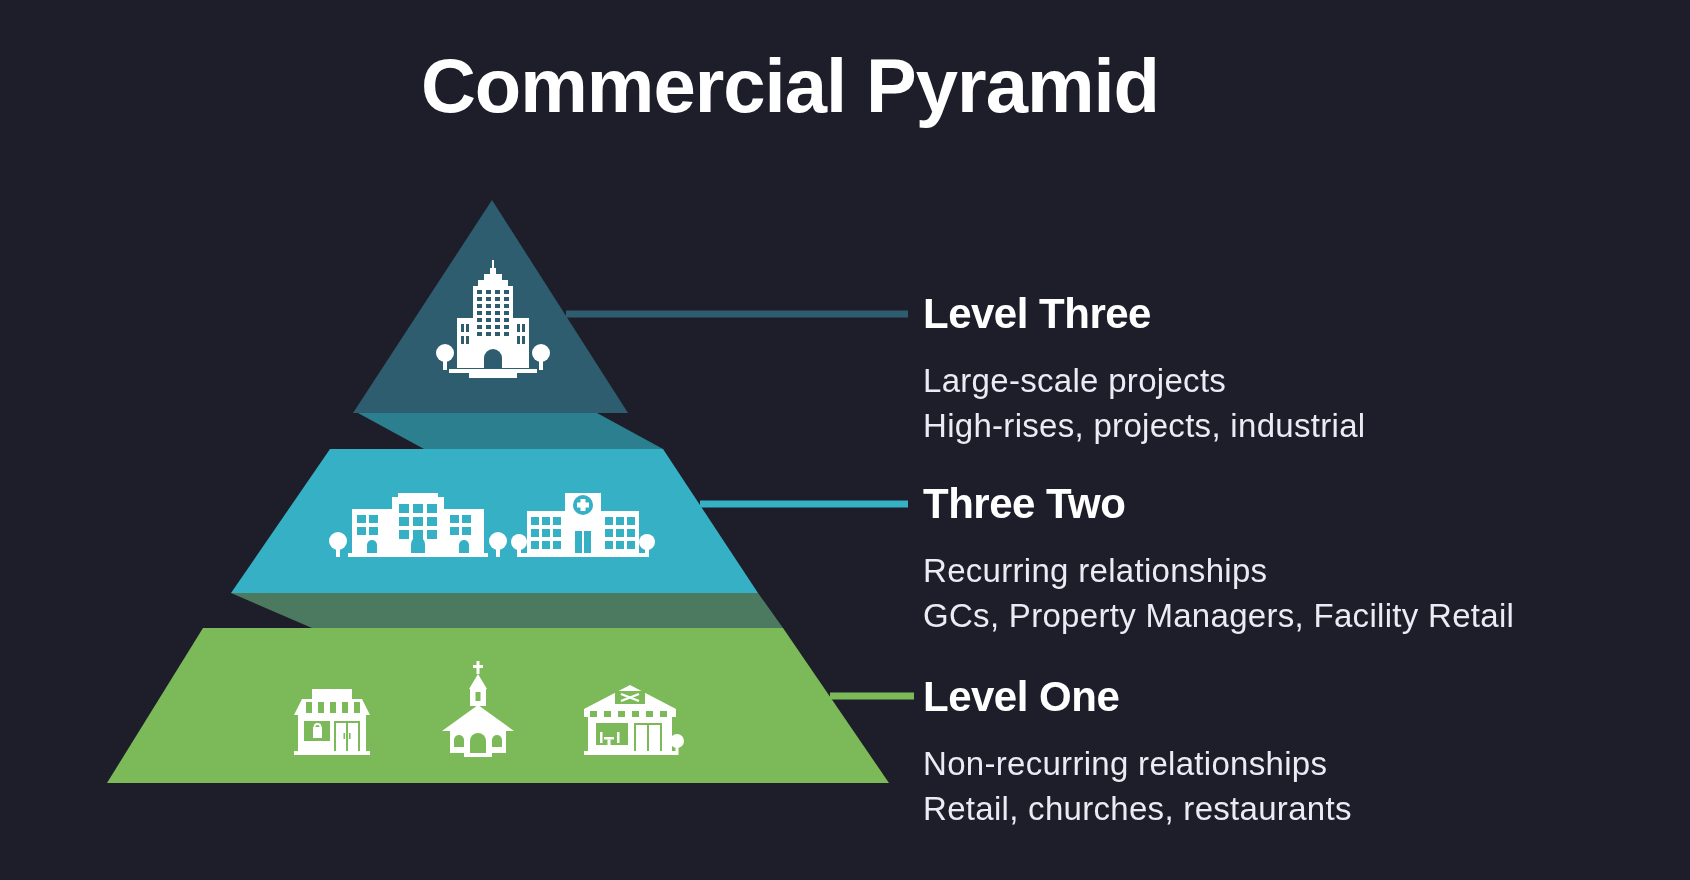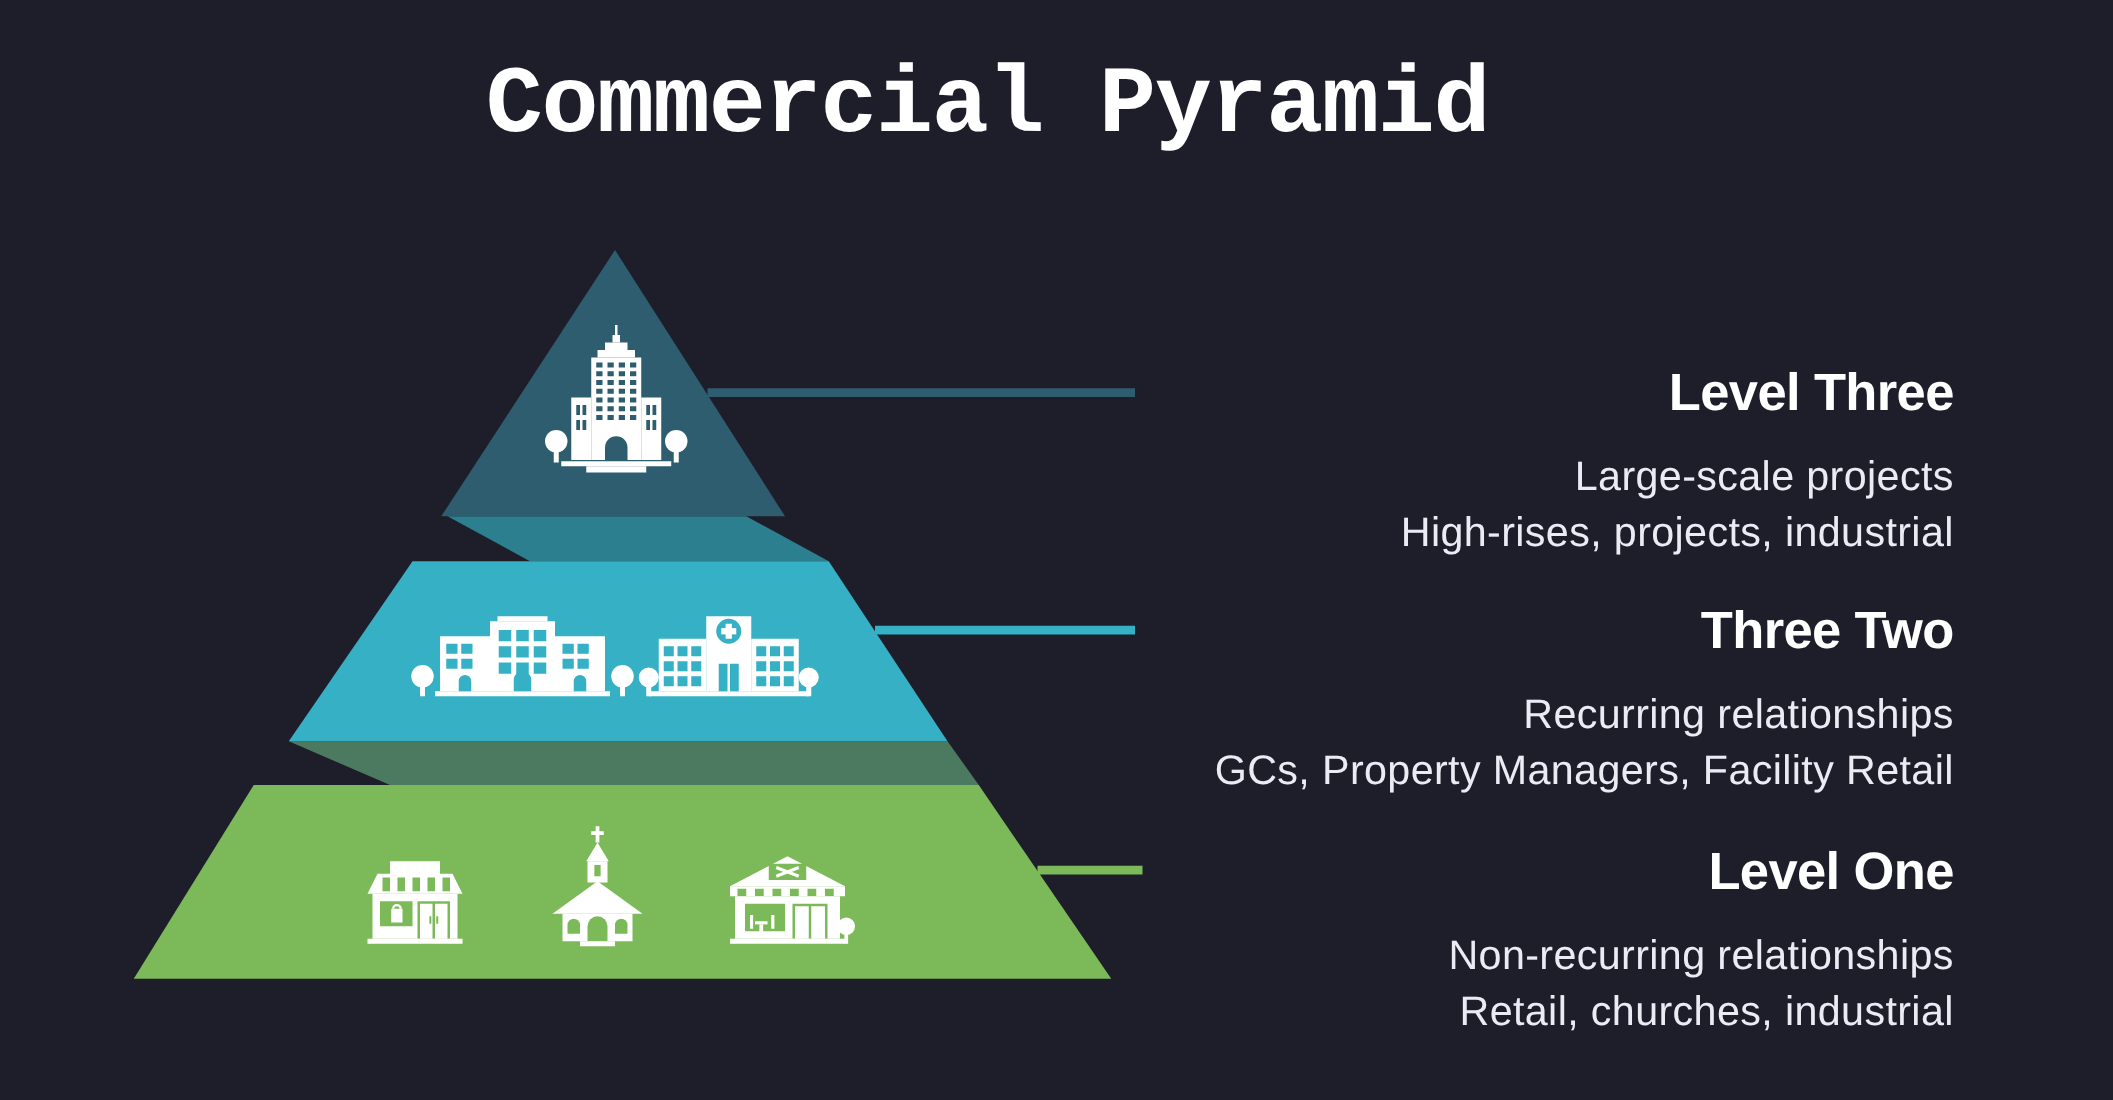--- a/index.html
+++ b/index.html
@@ -7,36 +7,36 @@
     position:relative;
     width:1690px;height:880px;
     background:var(--background,#1e1e2b);
     overflow:hidden;
     font-family:"Liberation Sans", sans-serif;
   }
   .title{
     position:absolute;top:42px;left:0;width:1580px;
     text-align:center;
     font-size:76px;font-weight:bold;letter-spacing:-1px;
-    color:var(--text,#fff);margin:0;font-family:Liberation Mono, monospace;
+    color:var(--text,#fff);margin:0;
   }
   .pyr-svg{position:absolute;left:0;top:0;}
   .fill-l1{fill:var(--level1)}
   .fill-l2{fill:var(--level2)}
   .fill-l3{fill:var(--level3)}
   .fill-f2{fill:var(--fold-level2)}
   .fill-f1{fill:var(--fold-level1)}
   .fill-w{fill:var(--icon,#fff)}
   .stroke-w{stroke:var(--icon,#fff);fill:none}
   .conn{stroke-width:7}
   .conn.c3{stroke:var(--level3)}
   .conn.c2{stroke:var(--level2)}
   .conn.c1{stroke:var(--level1)}
   .label-block{
-    position:absolute;left:923px;width:640px;text-align:right;
+    position:absolute;left:923px;width:640px;
   }
   .label-block h2{
     margin:0;font-size:42px;line-height:48px;font-weight:bold;
     letter-spacing:-0.5px;color:var(--text,#fff);
   }
   .label-block p{
     margin:0;font-size:33px;line-height:45px;font-weight:300;
     letter-spacing:0.3px;color:var(--body-text,#e9ecf3);
   }
   .label-block p:first-of-type{margin-top:20px;}
@@ -267,16 +267,16 @@
 
   <div class="label-block" style="top:480px">
     <h2>Three Two</h2>
     <p>Recurring relationships</p>
     <p>GCs, Property Managers, Facility Retail</p>
   </div>
 
   <div class="label-block" style="top:673px">
     <h2>Level One</h2>
     <p>Non-recurring relationships</p>
-    <p>Retail, churches, industrial</p>
+    <p>Retail, churches, restaurants</p>
   </div>
 
 </div>
 
 </body></html>

